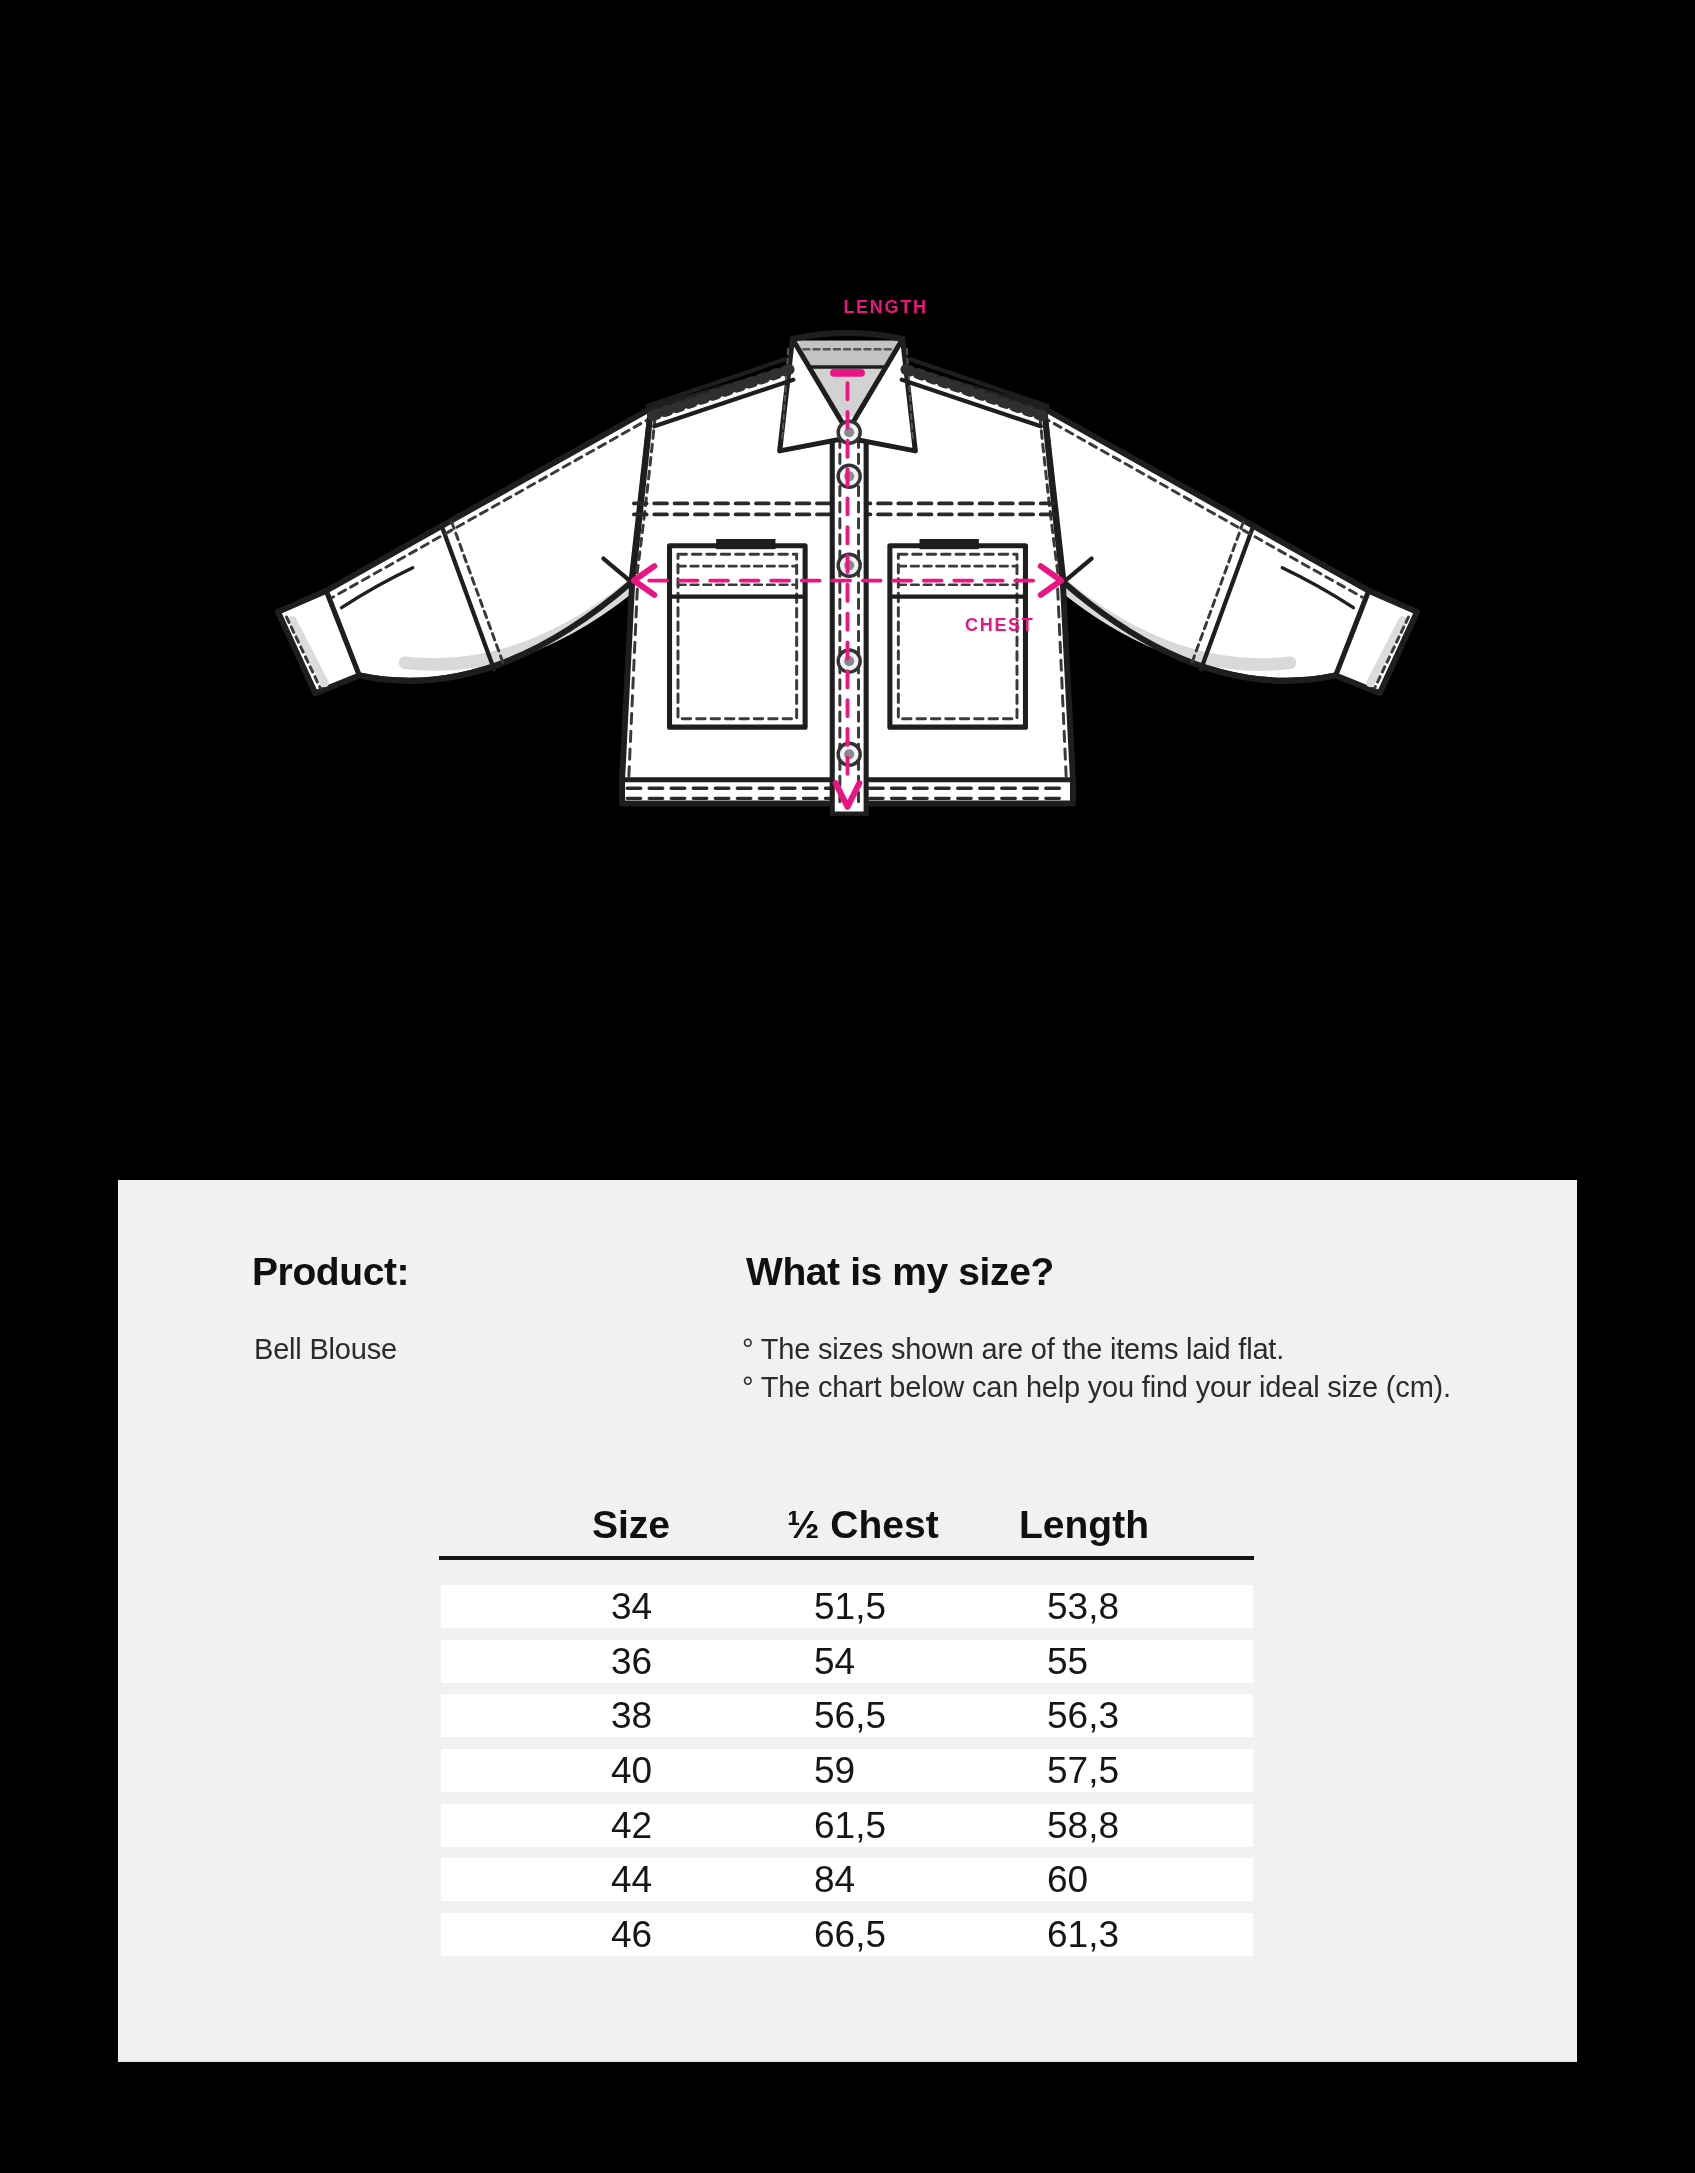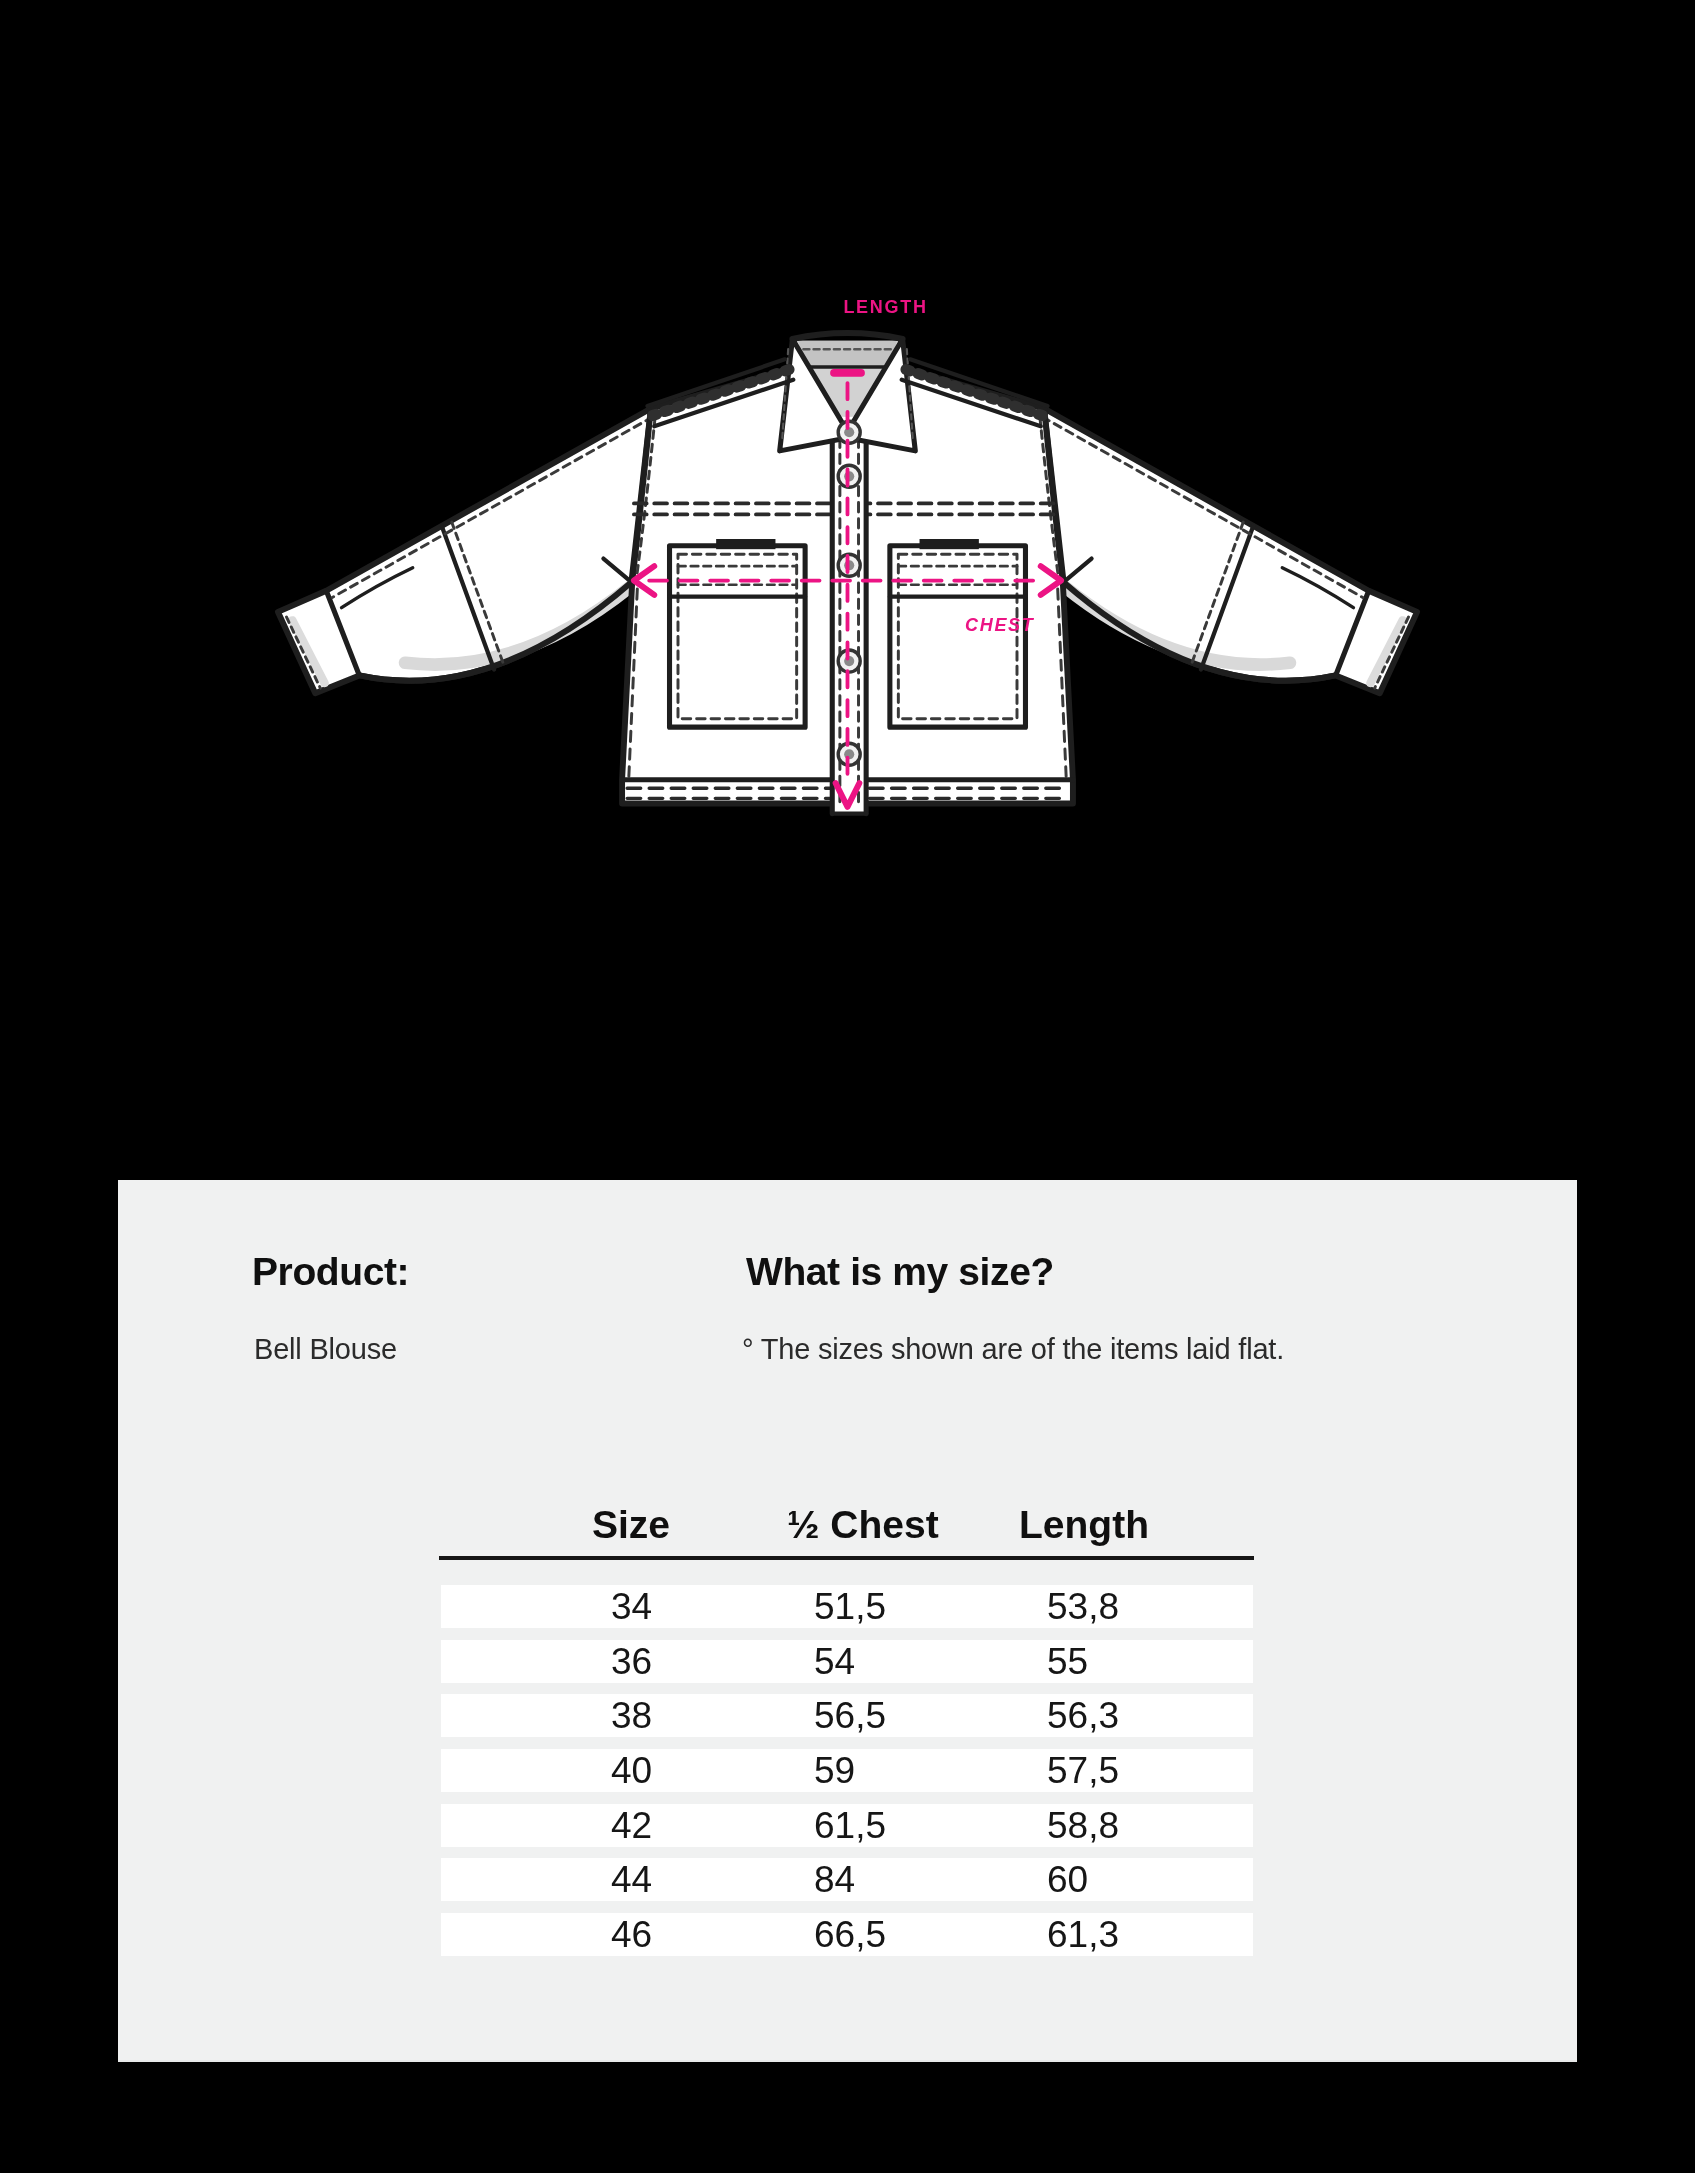--- a/index.html
+++ b/index.html
@@ -14,21 +14,21 @@
   .diagram-svg{position:absolute;left:0;top:0;width:1695px;height:2173px;}
   .measure-label{
     position:absolute;
     color:#EC1484;
     font-weight:bold;
     font-size:18px;
     letter-spacing:1.7px;
     white-space:nowrap;
   }
   .length-label{left:843px;top:297px;width:85px;text-align:center;}
-  .chest-label{left:965px;top:615px;font-style:italic;}
+  .chest-label{left:965px;top:615px;}
   .panel{
     position:absolute;
     left:118px;top:1180px;
     width:1459px;height:880px;
     background:#f0f1f1;
     border-bottom:2.5px solid #e7e8e8;
   }
   .h1{
     position:absolute;
     font-size:39px;
@@ -229,20 +229,21 @@
   </svg>
 
   <div class="measure-label length-label">LENGTH</div>
   <div class="measure-label chest-label">CHEST</div>
 
   <div class="panel">
     <div class="h1 product-heading">Product:</div>
     <div class="h1 size-heading">What is my size?</div>
     <div class="body-text product-name">Bell Blouse</div>
     <div class="body-text note-1">° The sizes shown are of the items laid flat.</div>
+    <div class="body-text note-2">° The chart below can help you find your ideal size (cm).</div>
 
     <div class="size-table">
       <span class="th th-size">Size</span>
       <span class="th th-chest">½ Chest</span>
       <span class="th th-length">Length</span>
       <div class="header-rule"></div>
       <div>
           <div class="trow" style="top: 405px;">
             <span class="c1">34</span>
             <span class="c2">51,5</span>

